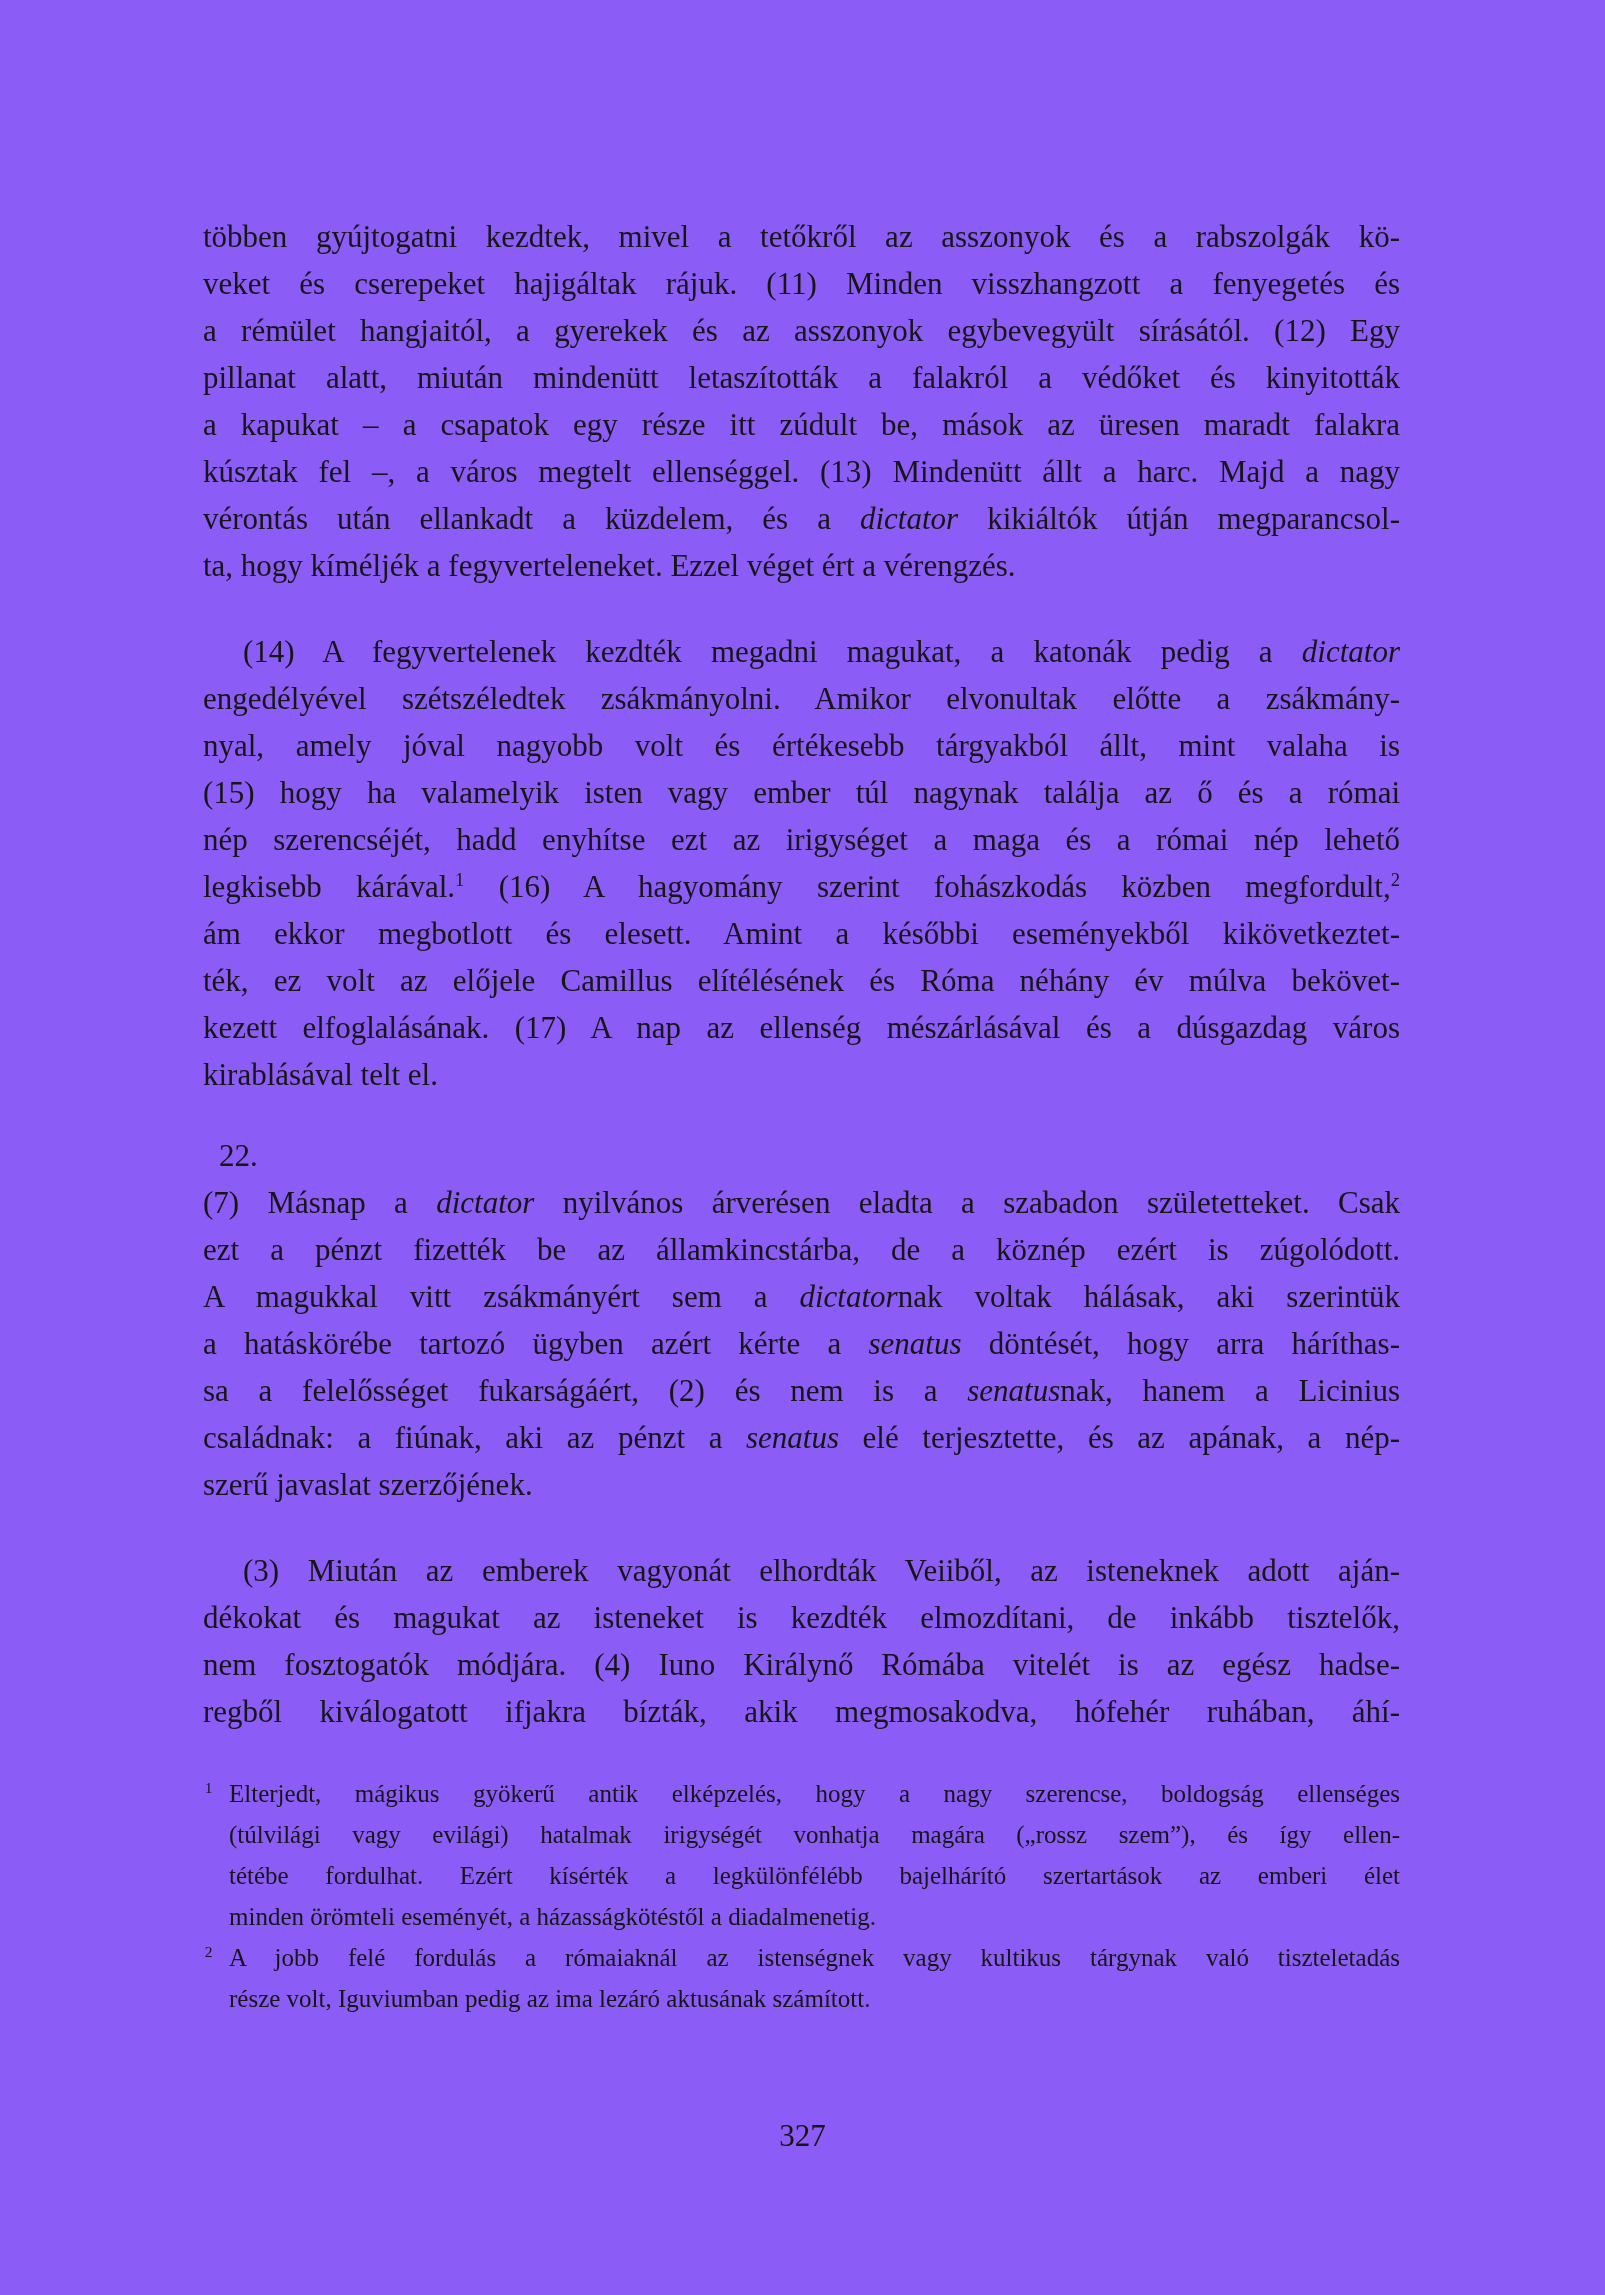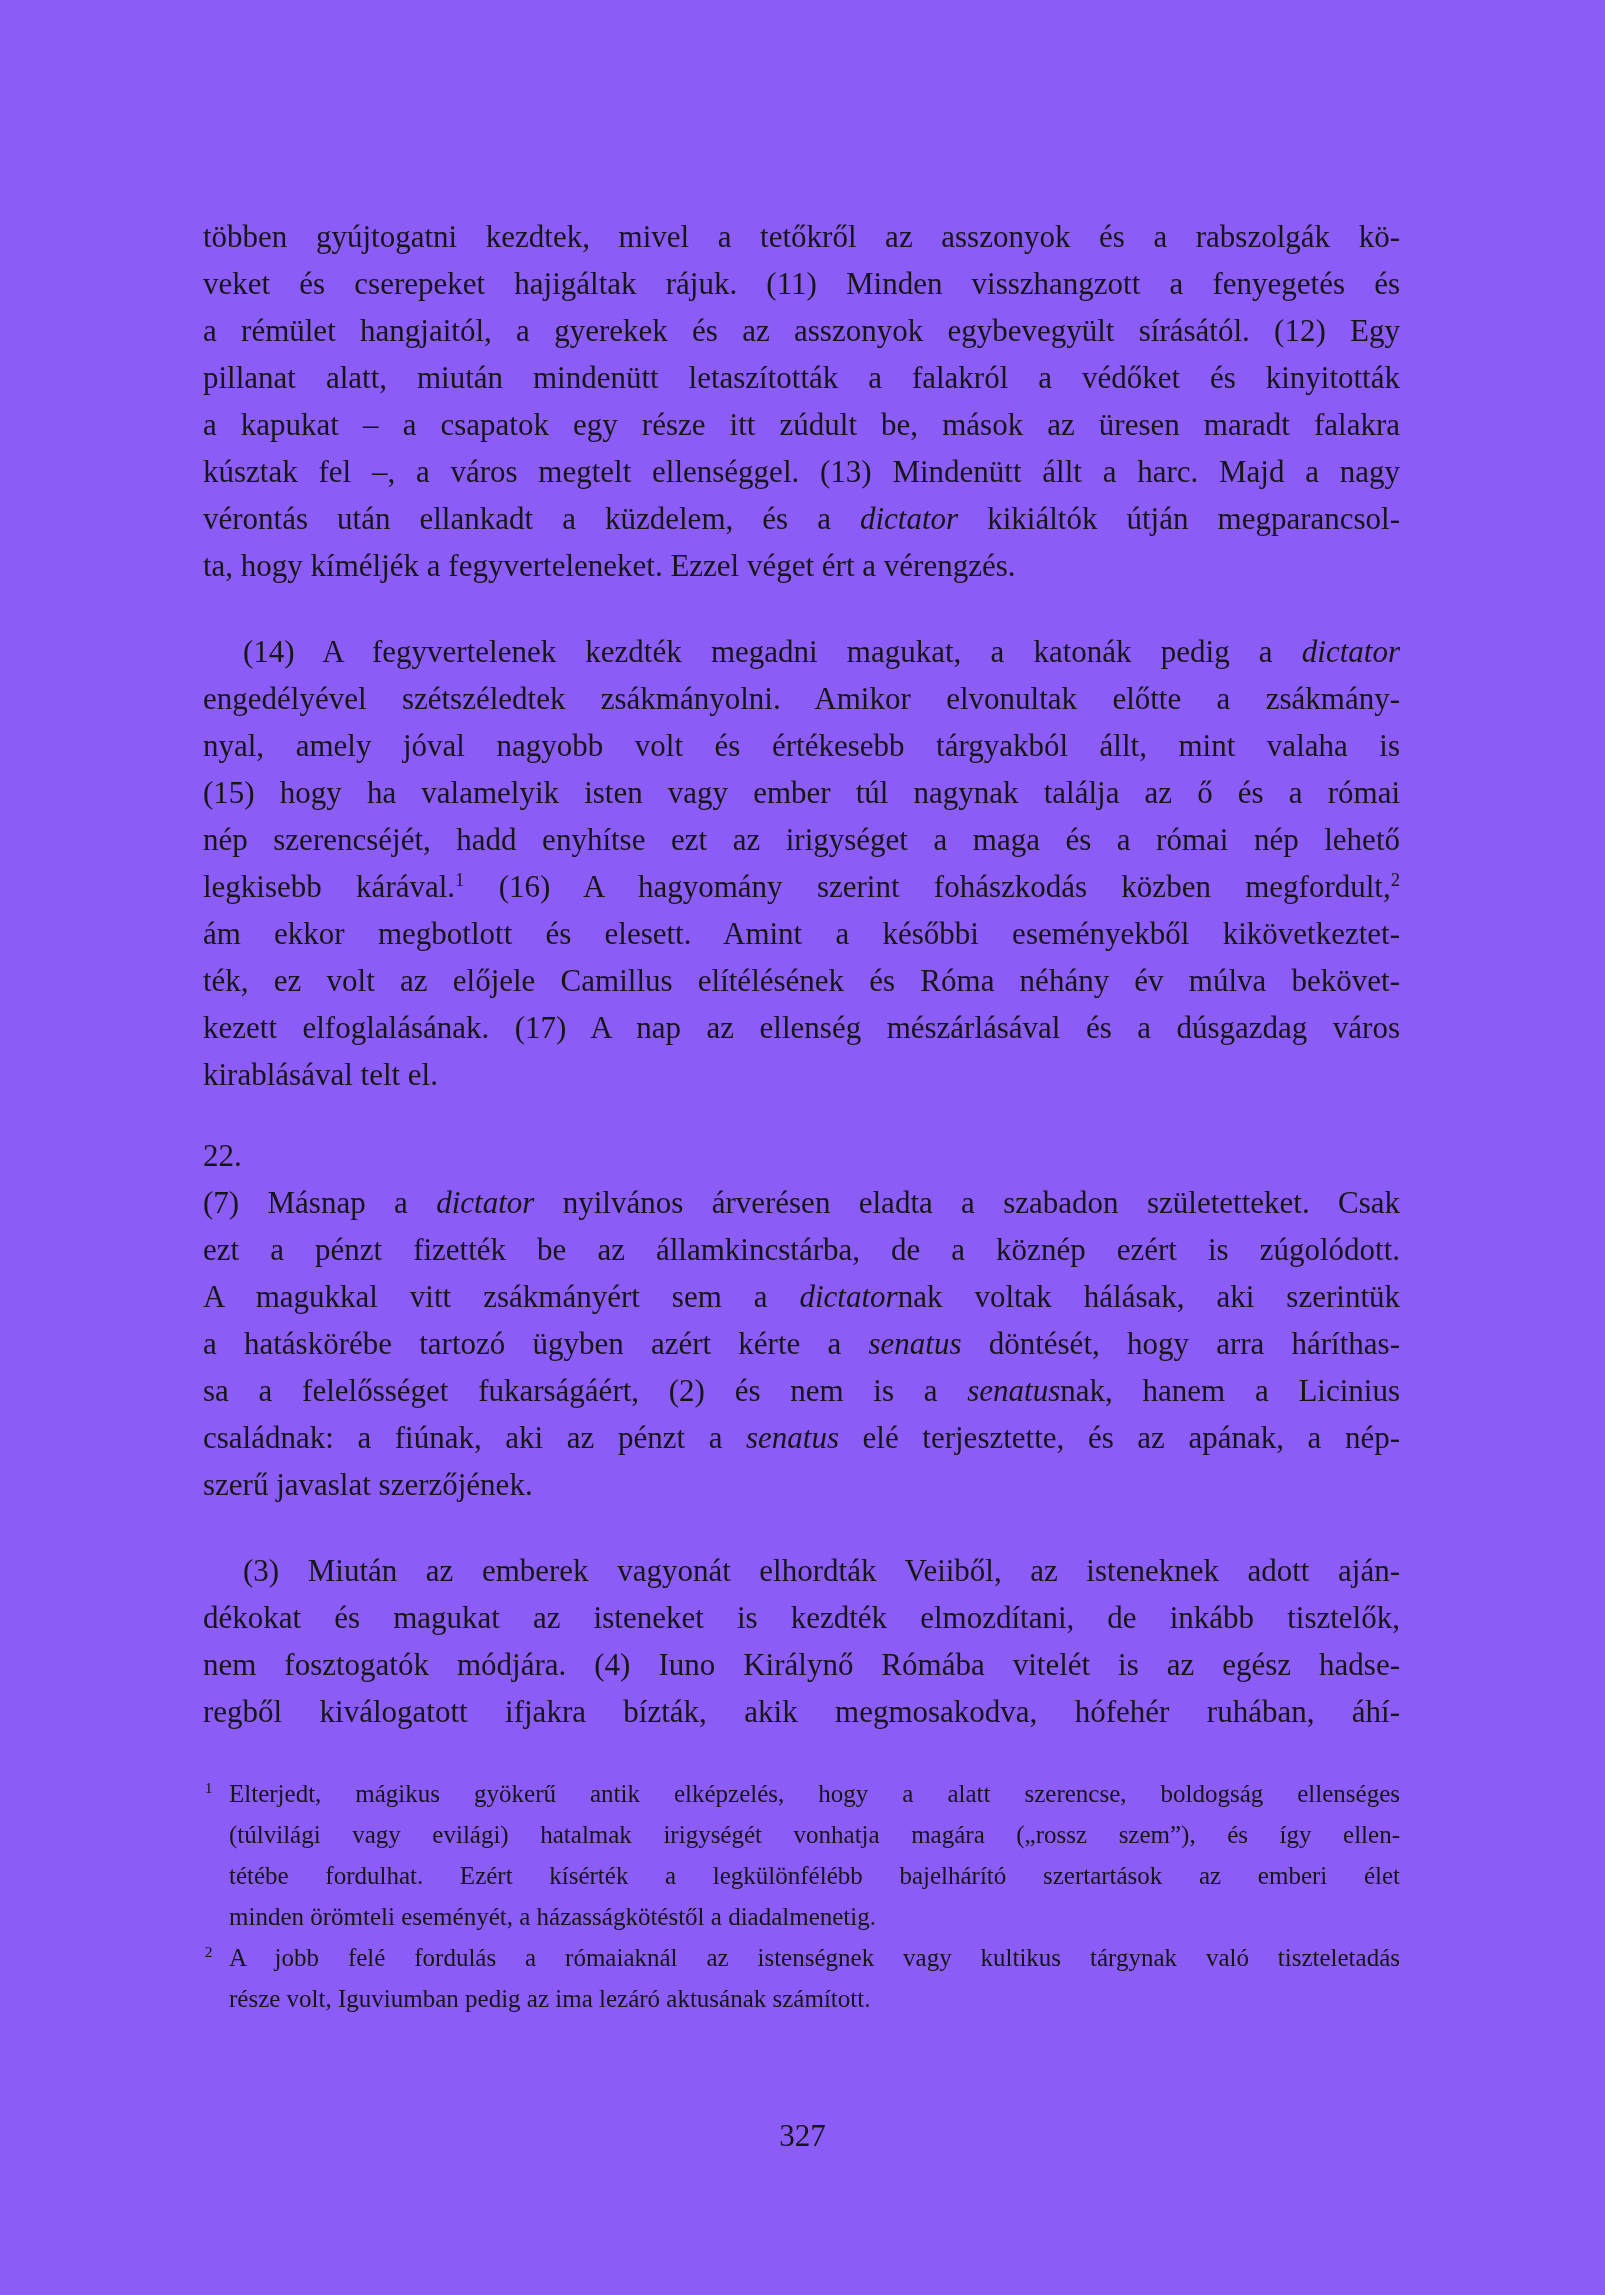--- a/index.html
+++ b/index.html
@@ -12,21 +12,21 @@
     overflow:hidden;
   }
   .text-block {
     position:absolute; left:203px; top:213px; width:1197px;
     font-size:31px; line-height:47px;
   }
   .paragraph { margin:0; }
   .line { text-align:justify; text-align-last:justify; }
   .line.last { text-align-last:left; }
   .line.indent { text-indent:40px;margin-top:39px; }
-  .section-heading { margin-top:34px; }
+  .section-heading { margin-top:34px;margin-left:16px; }
   em { font-style:italic; }
   sup.fnref { font-size:0.60em; line-height:0; vertical-align:super; }
   .footnotes {
     position:absolute; left:203px; top:1773px; width:1197px;
     font-size:25px; line-height:41px;
   }
   .footnote { position:relative; padding-left:26px; }
   .fn-num {
     position:absolute; left:1.7px; top:-6px;
     font-size:0.62em;
@@ -76,21 +76,21 @@
       <div class="paragraph">
         <div class="line indent"><span>(3) Miután az emberek vagyonát elhordták Veiiből, az isteneknek adott aján-</span></div>
         <div class="line"><span>dékokat és magukat az isteneket is kezdték elmozdítani, de inkább tisztelők,</span></div>
         <div class="line"><span>nem fosztogatók módjára. (4) Iuno Királynő Rómába vitelét is az egész hadse-</span></div>
         <div class="line"><span>regből kiválogatott ifjakra bízták, akik megmosakodva, hófehér ruhában, áhí-</span></div>
       </div>
     </div>
   <div class="footnotes">
       <div class="footnote">
         <span class="fn-num">1</span>
-        <div class="line"><span>Elterjedt, mágikus gyökerű antik elképzelés, hogy a alatt szerencse, boldogság ellenséges</span></div>
+        <div class="line"><span>Elterjedt, mágikus gyökerű antik elképzelés, hogy a nagy szerencse, boldogság ellenséges</span></div>
         <div class="line"><span>(túlvilági vagy evilági) hatalmak irigységét vonhatja magára („rossz szem”), és így ellen-</span></div>
         <div class="line"><span>tétébe fordulhat. Ezért kísérték a legkülönfélébb bajelhárító szertartások az emberi élet</span></div>
         <div class="line last"><span>minden örömteli eseményét, a házasságkötéstől a diadalmenetig.</span></div>
       </div>
       <div class="footnote">
         <span class="fn-num">2</span>
         <div class="line"><span>A jobb felé fordulás a rómaiaknál az istenségnek vagy kultikus tárgynak való tiszteletadás</span></div>
         <div class="line last"><span>része volt, Iguviumban pedig az ima lezáró aktusának számított.</span></div>
       </div>
     </div>

